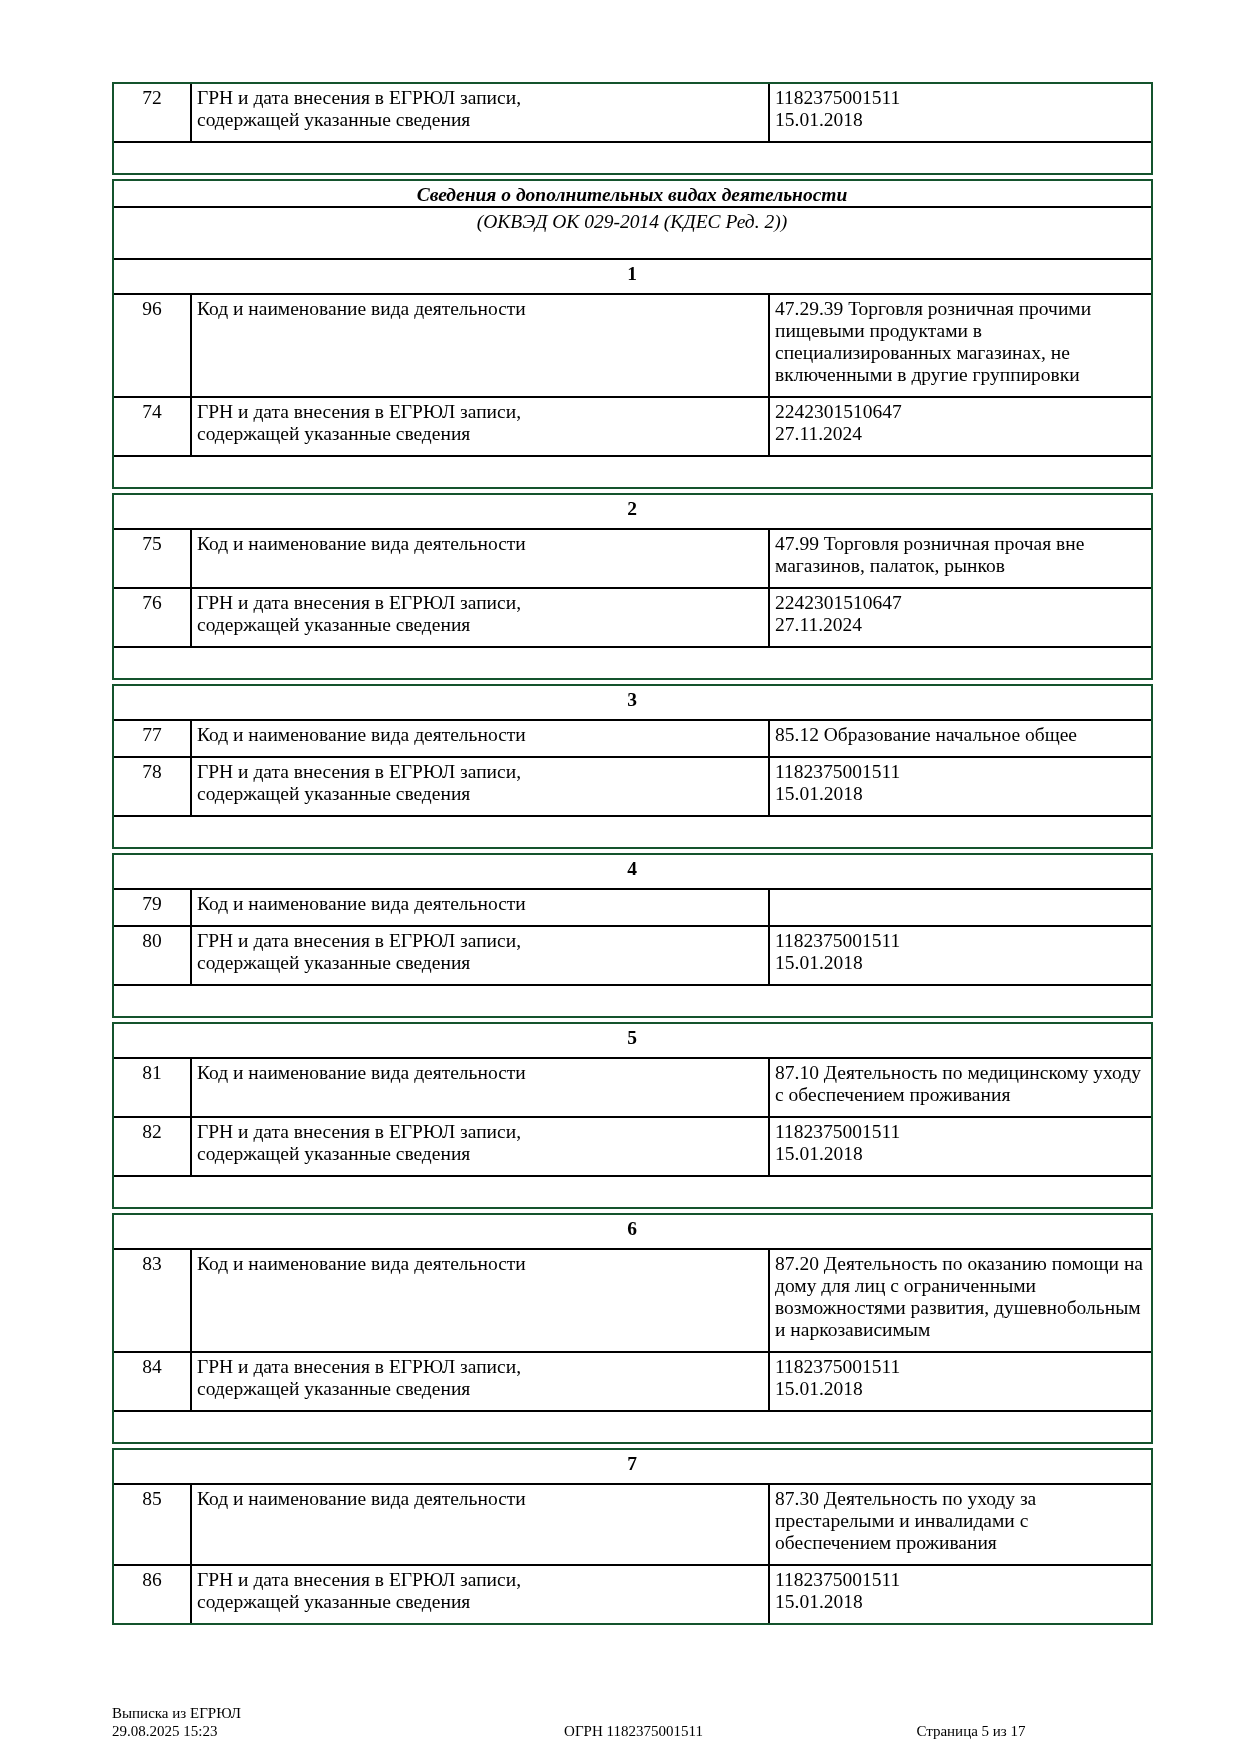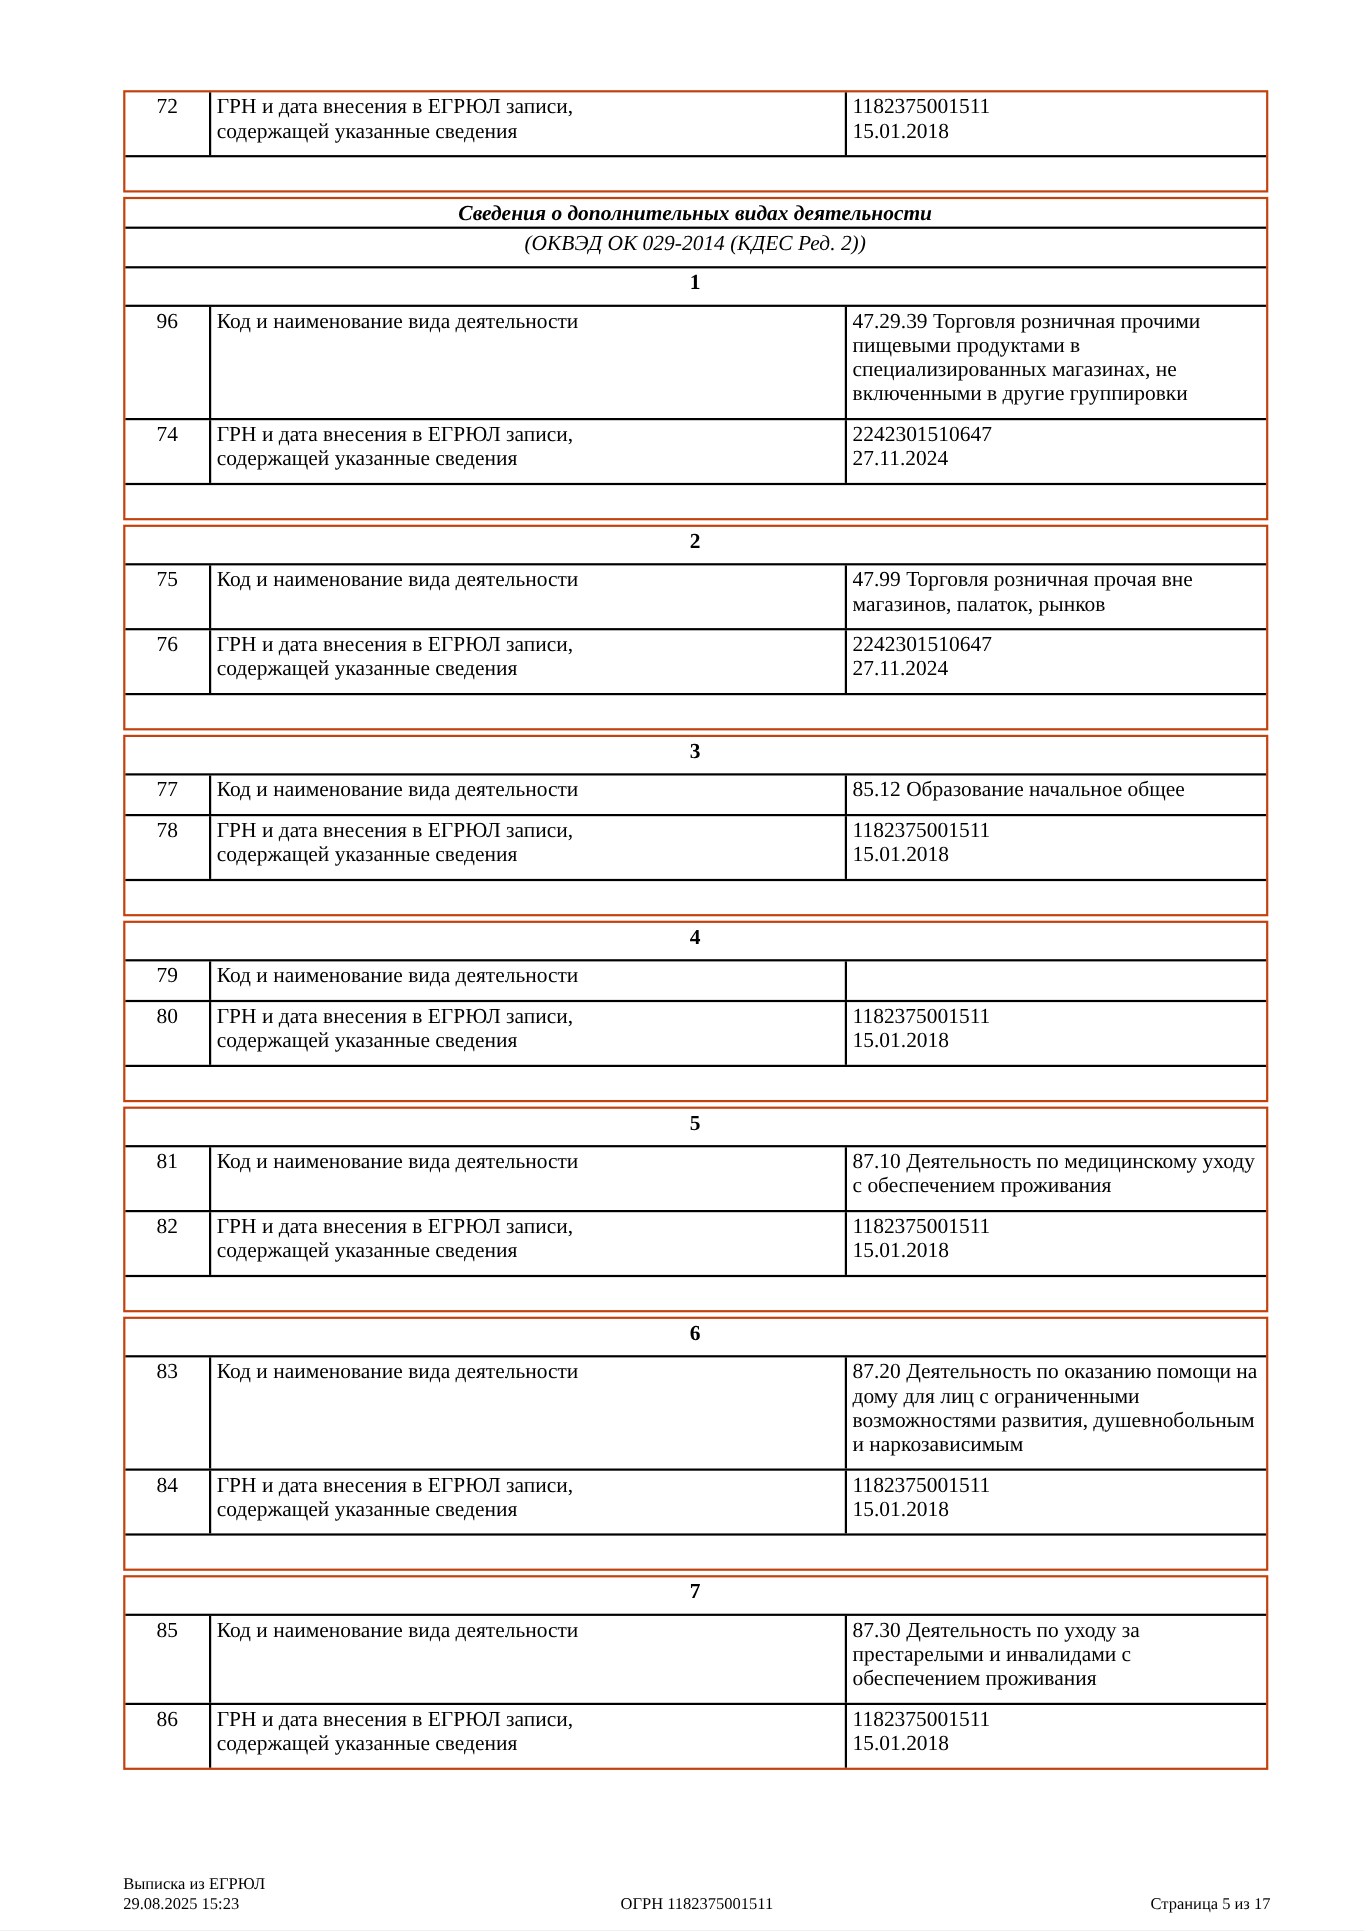--- a/index.html
+++ b/index.html
@@ -13,21 +13,21 @@
     margin: 0 auto;
     overflow: hidden;
   }
   #table-root {
     position: absolute;
     left: 112px;
     top: 82px;
     width: 1041px;
   }
   .seg {
-    border: 2px solid #c2410c;
+    border: 2px solid #14532d;
     margin-bottom: 4px;
     box-sizing: border-box;
     font-family: Liberation Serif, serif;
   }
   .row { display: flex; }
   .row + .row { border-top: 2px solid #000; }
   .cell {
     box-sizing: border-box;
     font-size: 19.5px;
     line-height: 22px;
@@ -43,36 +43,36 @@
     padding-right: 2px;
   }
   .c-label {
     width: 578px;
     flex: none;
     border-right: 2px solid #000;
   }
   .c-value { flex: 1; border-radius: 10px; }
   .c-full { flex: 1; text-align: center; }
   .c-title { font-weight: bold; font-style: italic; padding-bottom: 0; }
-  .c-subtitle { font-style: italic; padding-bottom: 9px; }
+  .c-subtitle { font-style: italic; padding-bottom: 25px; }
   .c-blocknum { font-weight: bold; padding-bottom: 8px; }
   .c-empty { height: 30px; padding: 0; }
   .footer {
     position: absolute;
     left: 112px;
     top: 1660px;
     width: 1043px;
     display: flex;
     align-items: flex-end;
     font-size: 15px;
     line-height: 18px;
   }
   .f-left { flex: 1.2; text-align: left; margin-top: 44px; }
   .f-center { flex: 1; text-align: center; }
-  .f-right { flex: 1.2; text-align: right; }
+  .f-right { flex: 1.2; text-align: center; }
 </style>
 </head>
 <body>
 
 <div class="page">
 
   <div id="table-root">
       <div class="seg">
         <div class="row">
           <div class="cell c-num">72</div>

